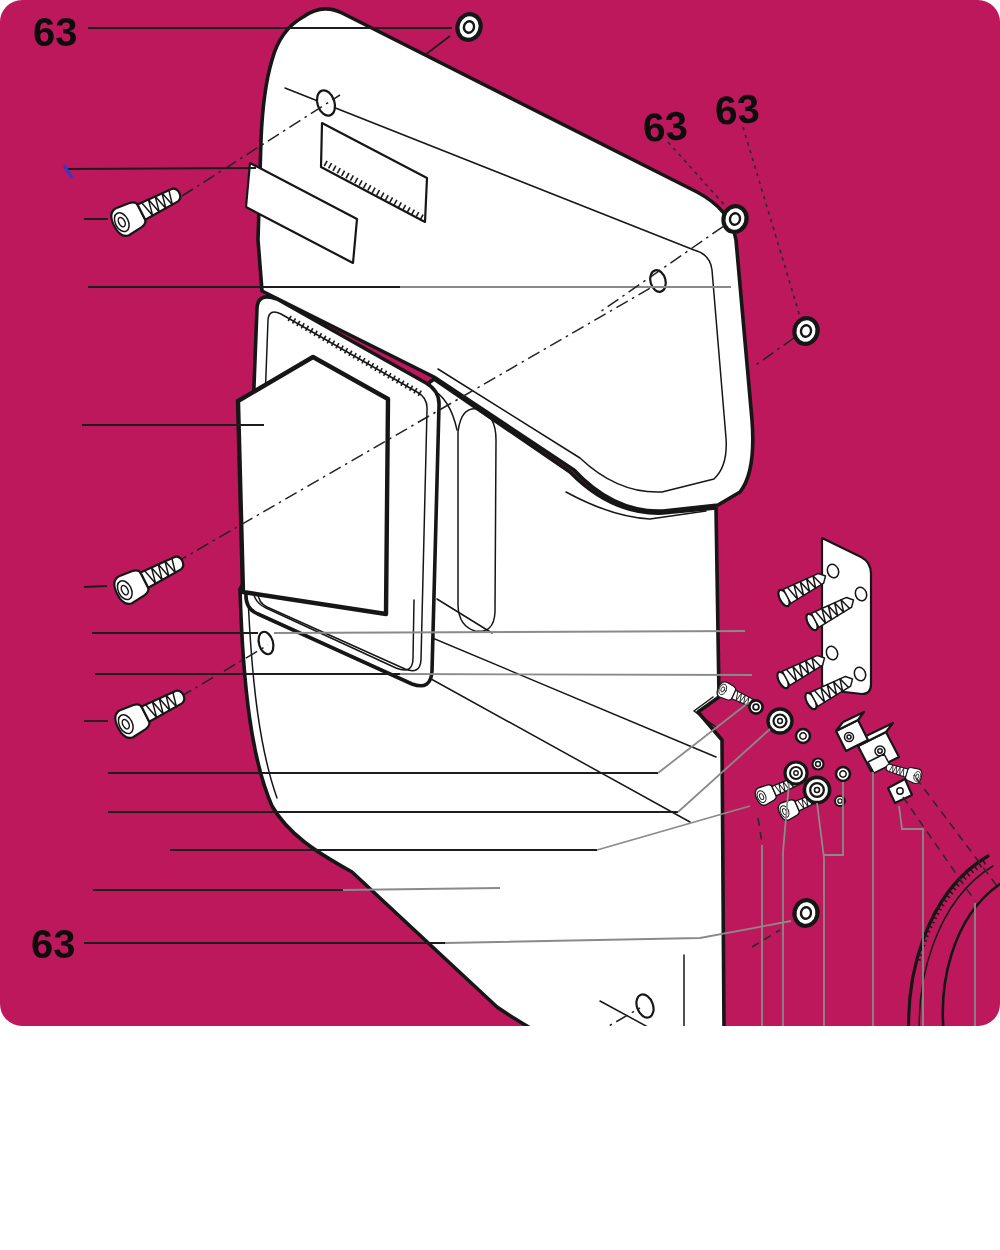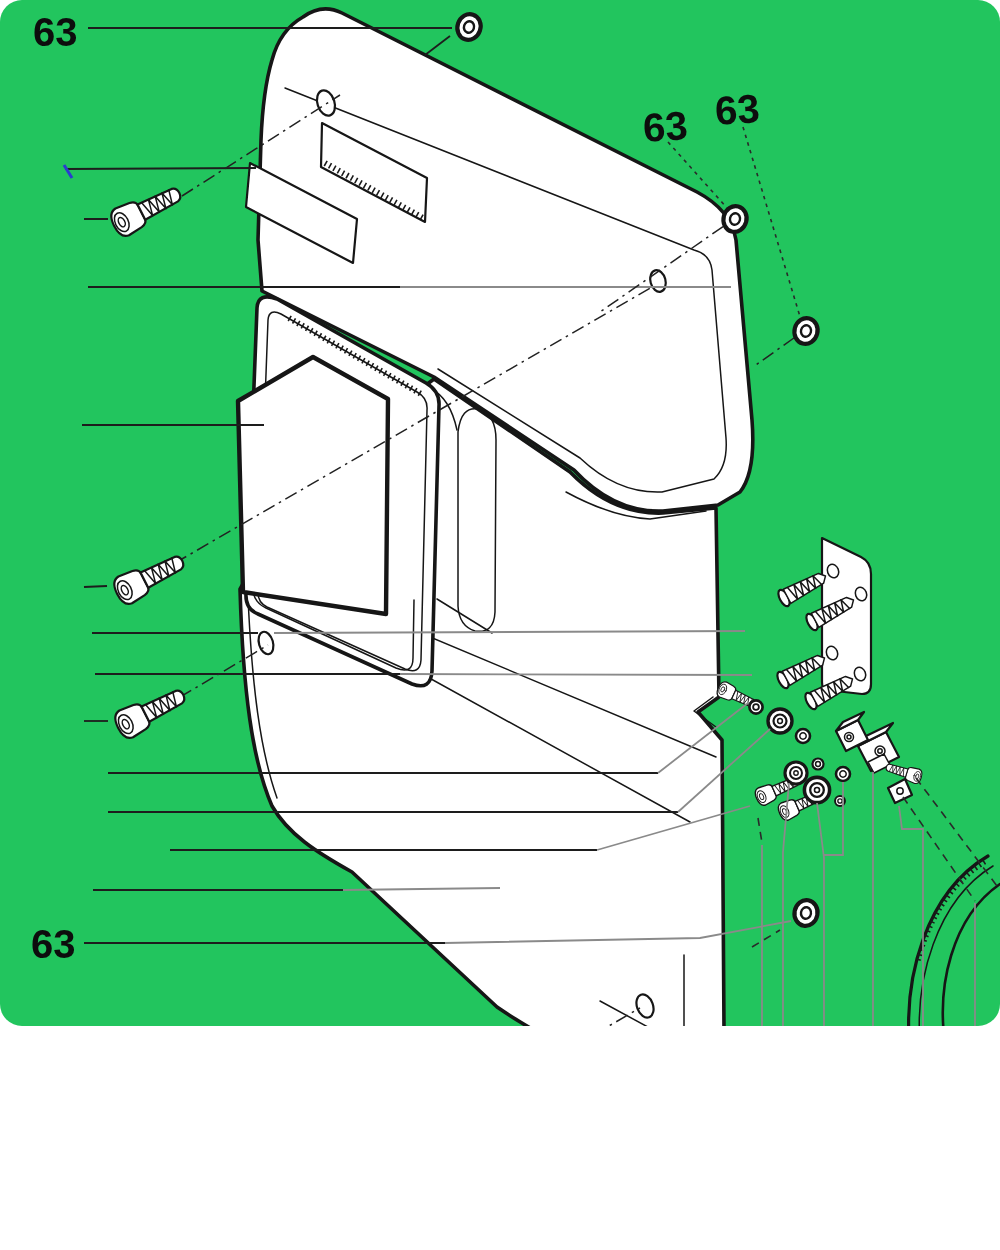--- a/index.html
+++ b/index.html
@@ -1,16 +1,16 @@
 <!DOCTYPE html>
 <html><head>
 <meta charset="utf-8">
 <style>
   html,body{margin:0;padding:0;background:#ffffff;}
-  .stage{position:relative;width:1000px;height:1026px;background:#22c55e;overflow:hidden;
+  .stage{position:relative;width:1000px;height:1026px;background:#be185d;overflow:hidden;
          font-family:"Liberation Sans",sans-serif;border-radius:22px;}
   svg{display:block}
   .callout{font-family:"Liberation Sans",sans-serif;font-weight:bold;font-size:40px;fill:#0d0d0d;}
   .ln{stroke:#161616;fill:none;stroke-linecap:round;stroke-linejoin:round;}
   .thick{stroke-width:3.6;}
   .mid{stroke-width:2.2;}
   .thin{stroke-width:1.5;}
   .leader{stroke:#1d1d1d;stroke-width:1.8;fill:none;}
   .leader-gray{stroke:#8a8a8a;stroke-width:1.8;fill:none;}
   .dashdot{stroke:#222;stroke-width:1.5;fill:none;stroke-dasharray:13 5 2.5 5;}

